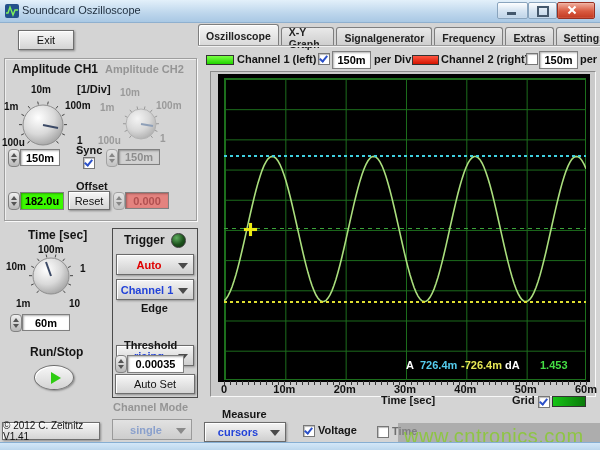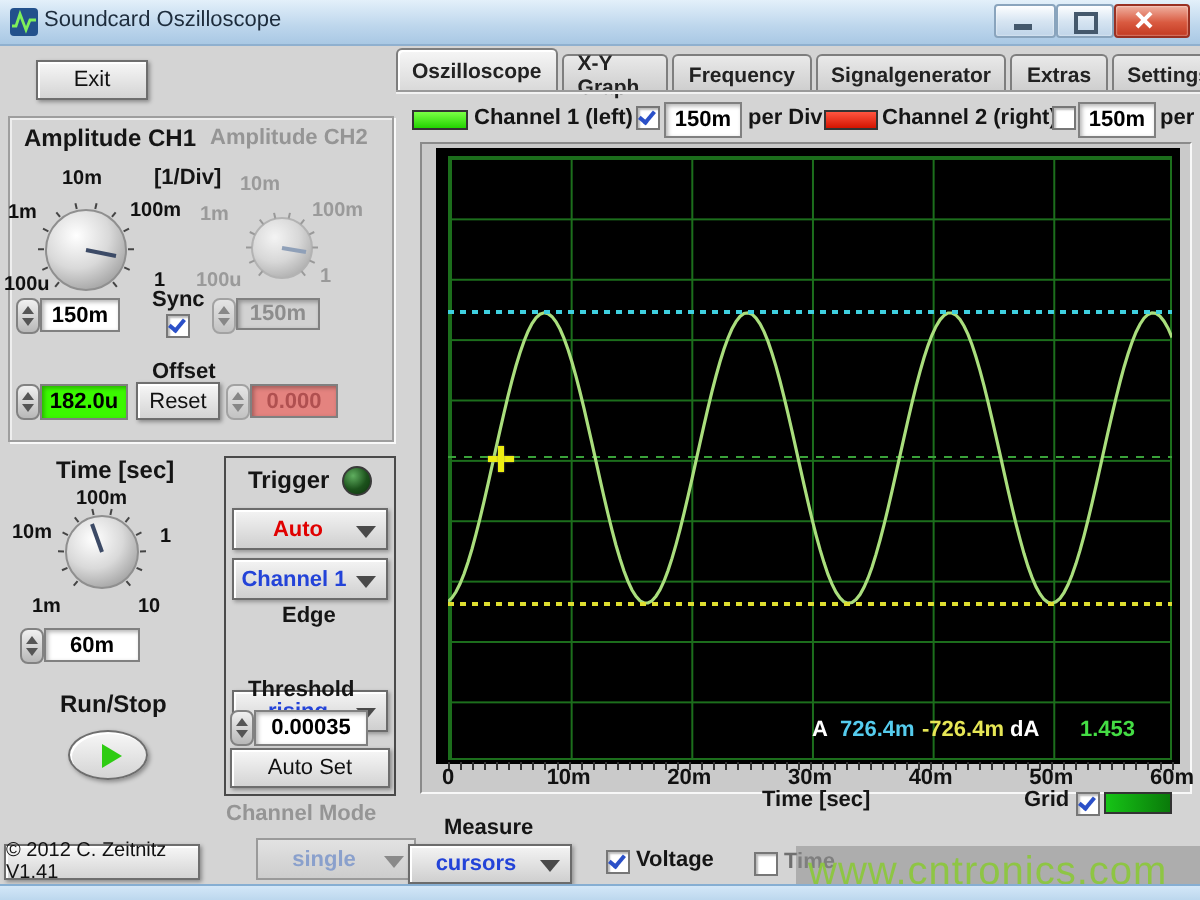--- a/index.html
+++ b/index.html
@@ -37,21 +37,21 @@
   .chk{position:absolute;width:10px;height:10px;background:#fff;border:1px solid #777;
        box-shadow:inset 1px 1px 1px #bbb;}
   .chk.on::after{content:"";position:absolute;left:2px;top:0px;width:3px;height:6px;
        border-right:2px solid #2b50c8;border-bottom:2px solid #2b50c8;transform:rotate(40deg);}
   .dd{position:absolute;display:flex;align-items:center;justify-content:center;
       background:linear-gradient(#f4f4f4,#cfcfcf);border:1px solid #6b6b6b;
       box-shadow:1px 1px 2px rgba(0,0,0,.3), inset 1px 1px 0 #fff;
       font-weight:bold;font-size:11px;}
   .dd .tri{position:absolute;right:5px;top:50%;margin-top:-2px;width:0;height:0;
       border-left:5px solid transparent;border-right:5px solid transparent;border-top:6px solid #4a4a4a;}
-  .dd.dis{color:#8aa0cc;background:linear-gradient(#e2e2e2,#cdcdcd);border-color:#9a9a9a;box-shadow:none;margin-left:16px;}
+  .dd.dis{color:#8aa0cc;background:linear-gradient(#e2e2e2,#cdcdcd);border-color:#9a9a9a;box-shadow:none;}
   .dd.dis .tri{border-top-color:#8a8a8a;}
   .frame{position:absolute;border:1px solid #9e9e9e;box-shadow:1px 1px 0 rgba(255,255,255,.85), inset 1px 1px 0 rgba(255,255,255,.6);}
   .k-lbl{position:absolute;font-weight:bold;font-size:10px;color:#111;white-space:nowrap;}
   .k-lbl.dis{color:#9a9a9a;}
   .led{position:absolute;width:13px;height:13px;border-radius:50%;border:1px solid #3a3a3a;
        background:radial-gradient(circle at 35% 30%, #5fae5f, #1c521c 55%, #0d330d);}
   
   #scope-frame{position:absolute;left:210px;top:71px;width:384px;height:324px;background:#cacaca;
        border-top:1px solid #8a8a8a;border-left:1px solid #8a8a8a;border-bottom:1px solid #f8f8f8;border-right:1px solid #f8f8f8;}
   #plot-bg{position:absolute;left:218px;top:74px;width:372px;height:308px;background:#000;}
@@ -258,22 +258,22 @@
   <span class="lbl dis" style="left:113px;top:401px;">Channel Mode</span>
   <div class="dd dis" style="left:112px;top:419px;width:78px;height:19px;">
     <span style="margin-right:12px;">single</span>
       <div class="tri"></div>
   </div>
   <div class="btn" style="left:2px;top:422px;width:96px;height:16px;font-size:10px;">© 2012  C. Zeitnitz V1.41</div>
 
   <div id="tab-bar">
       <div class="tab active">Oszilloscope</div>
       <div class="tab">X-Y Graph</div>
+      <div class="tab">Signalgenerator</div>
       <div class="tab">Frequency</div>
-      <div class="tab">Signalgenerator</div>
       <div class="tab">Extras</div>
       <div class="tab">Settings</div>
     </div>
   <div id="tabpanel-edge"></div>
 
   <div class="swatch" style="left:206px;top:55px;width:26px;height:8px;background:linear-gradient(#7aff45,#22d400);"></div>
   <span class="lbl" style="left:237px;top:53px;">Channel 1 (left)</span>
   <div class="chk on" style="left:318px;top:53px;"></div>
   <div class="fld" style="left:332px;top:51px;width:37px;height:16px;">150m</div>
   <span class="lbl" style="left:374px;top:53px;">per Div</span>

